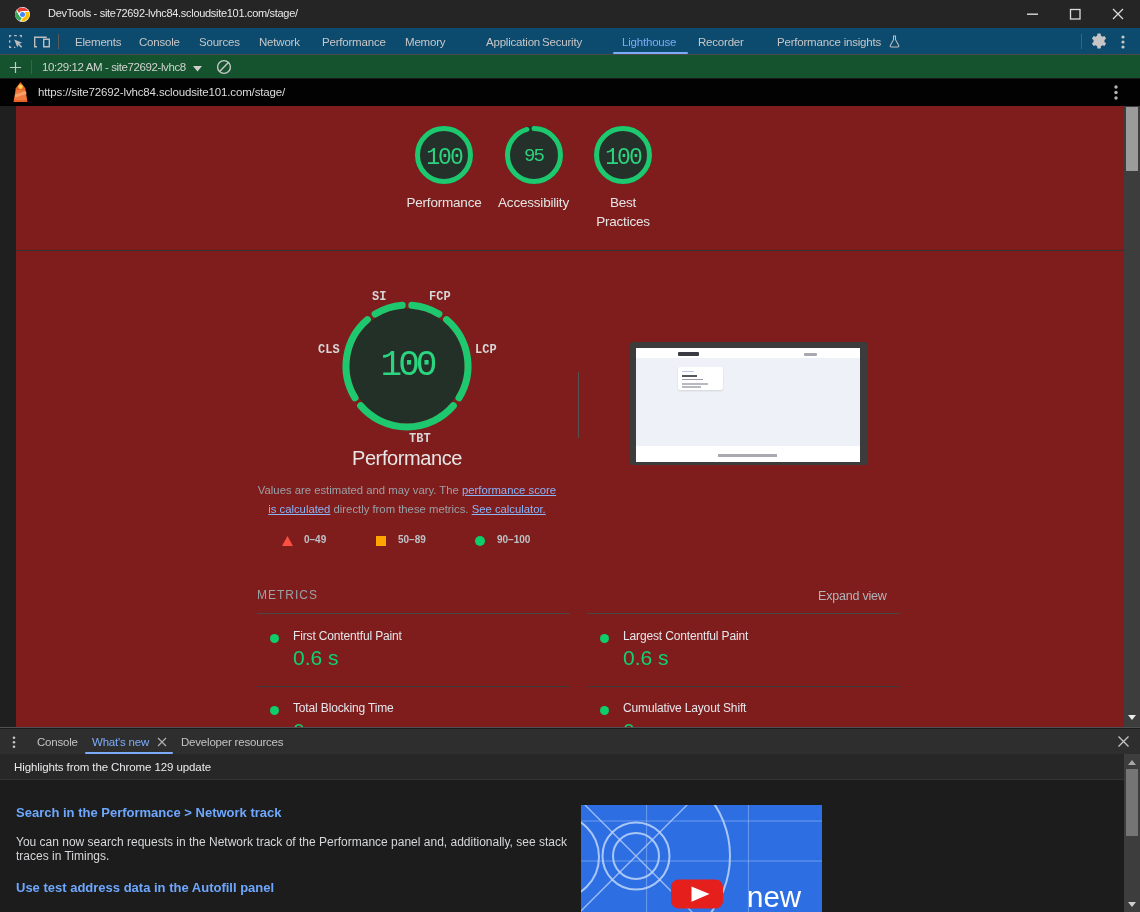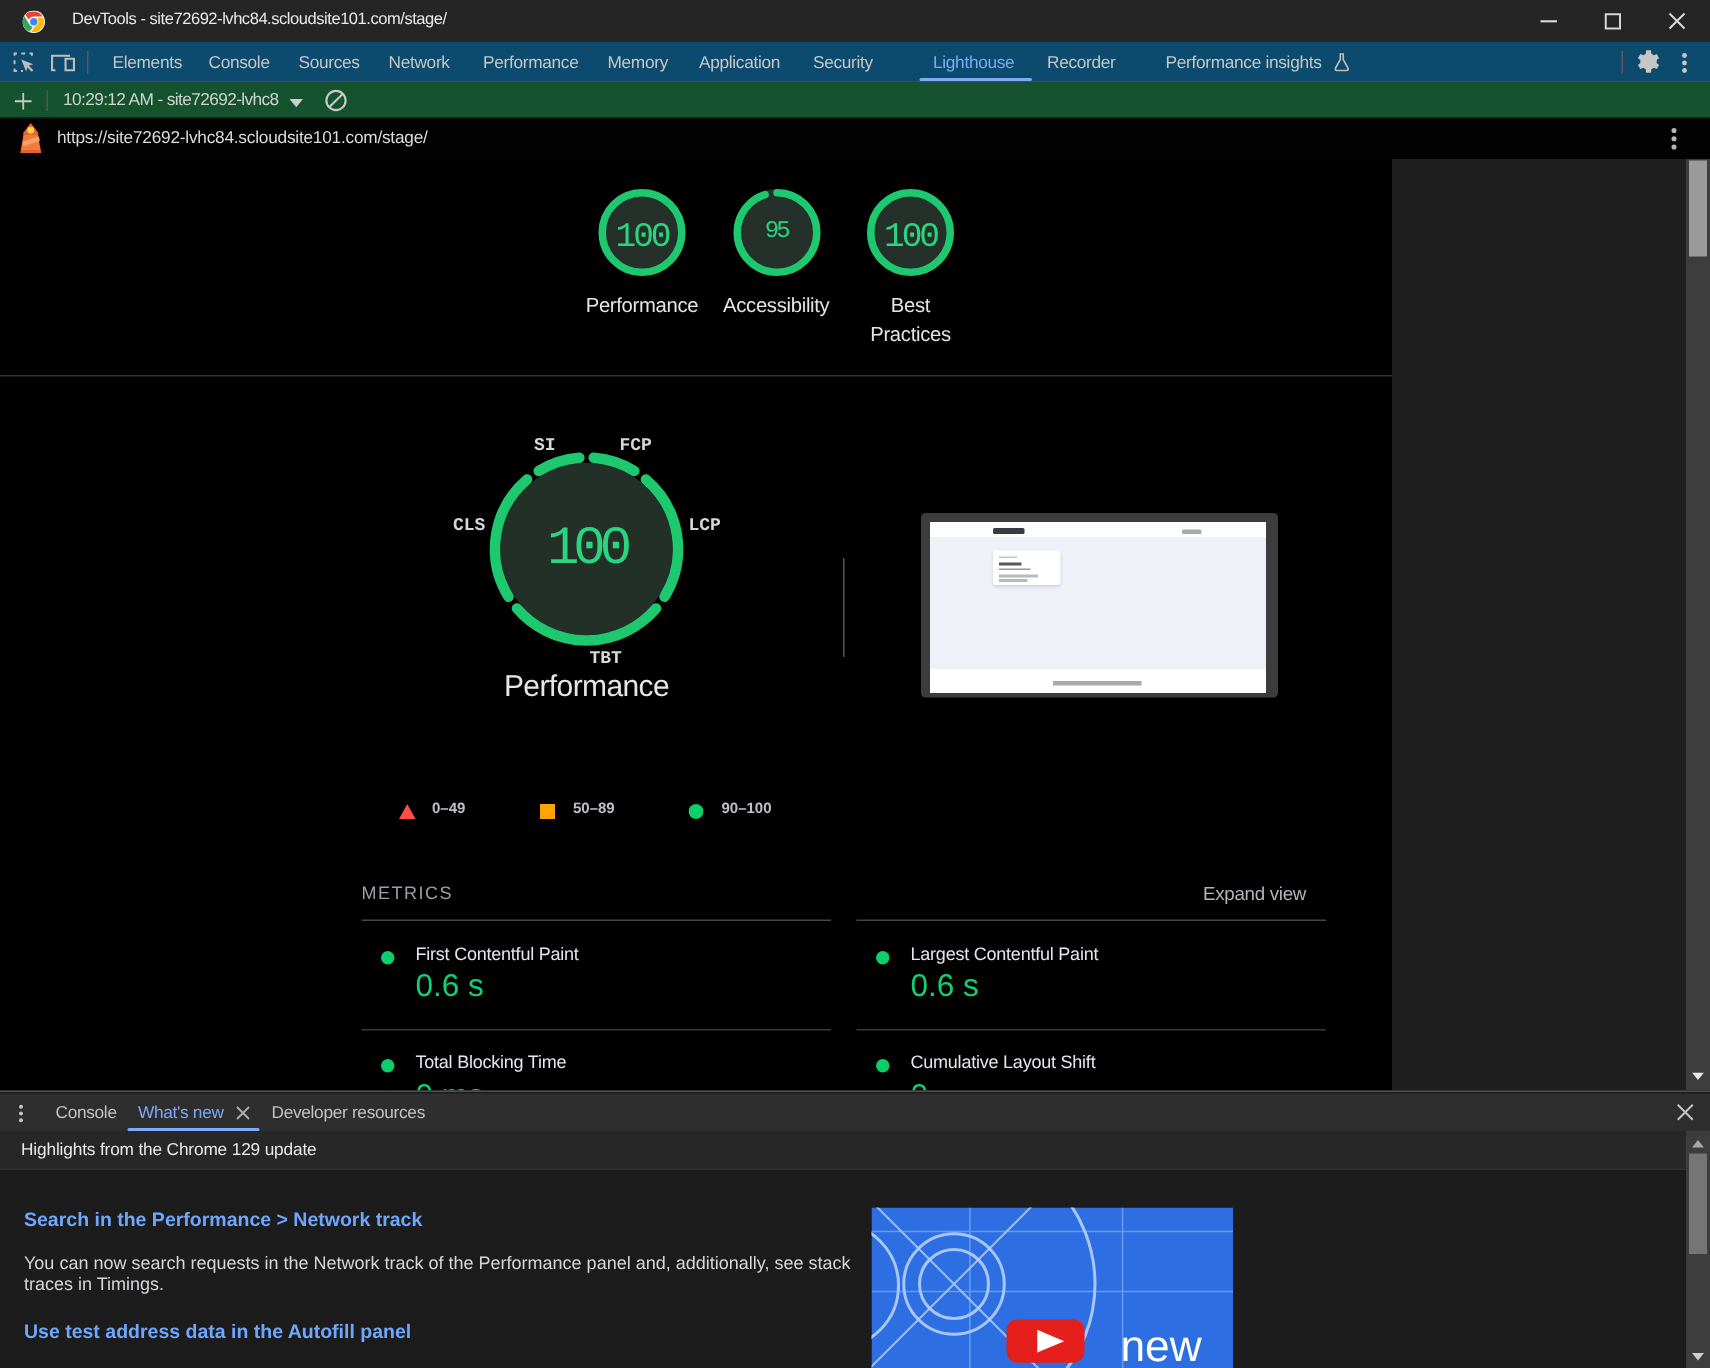--- a/index.html
+++ b/index.html
@@ -12,21 +12,21 @@
 
 #tabbar { left:0; top:28px; width:1140px; height:27px; background:#0c4a6e; border-bottom:1px solid #4a4a4a; }
 .dtab { position:absolute; top:8px; font-size:11.5px; letter-spacing:-0.2px; color:#c7c7c7; white-space:nowrap; }
 #lh-underline { position:absolute; left:613px; top:24px; width:75px; height:2px; background:#7cacf8; border-radius:2px;}
 
 #lhbar { left:0; top:55px; width:1140px; height:24px; background:#14532d; border-bottom:1px solid #1a1a1a;}
 
 #urlbar { left:0; top:79px; width:1140px; height:27px; background:#020202; }
 #urlbar .url { position:absolute; left:38px; top:7px; font-size:11.5px; letter-spacing:-0.15px; color:#dcdcdc; }
 
-#main { left:0; top:106px; width:928px; height:621px; background:#000000; overflow:hidden; }
+#main { left:16px; top:106px; width:1124px; height:621px; background:#7f1d1d; overflow:hidden; }
 .gaugewrap { position:absolute; width:90px; text-align:center; }
 .glabel { font-size:13.5px; letter-spacing:-0.2px; color:#e4e4e4; line-height:19px; margin-top:2px; }
 .gnum { position:absolute; width:100%; text-align:center; font-family:"Liberation Mono",monospace; color:#2bd47f; letter-spacing:-2px; }
 
 .mcol { position:absolute; border-top:1px solid #474747; }
 .mdot { position:absolute; left:13px; top:18px; width:9px; height:9px; border-radius:50%; background:#0cce6b; }
 .mname { font-size:12px; letter-spacing:-0.15px; color:#e4e6eb; }
 .mval { font-size:21px; color:#0fd171; font-family:"Liberation Sans",sans-serif;}
 .mdivider { position:absolute; left:0; width:100%; border-top:1px solid #3a3a3a; }
 
@@ -74,21 +74,21 @@
   <svg class="abs" style="left:33px;top:6px" width="18" height="16" viewBox="0 0 18 16" fill="none" stroke="#bdbdbd" stroke-width="1.4">
     <path d="M4 12.8H1.7V3.2h12M16.3 5.2v7.6h-5.6V5.2z"></path>
   </svg>
   <div class="abs" style="left:58px;top:6px;width:1px;height:15px;background:#5a5a5a"></div>
   <span class="dtab" style="left:75px">Elements</span>
   <span class="dtab" style="left:139px">Console</span>
   <span class="dtab" style="left:199px">Sources</span>
   <span class="dtab" style="left:259px">Network</span>
   <span class="dtab" style="left:322px">Performance</span>
   <span class="dtab" style="left:405px">Memory</span>
-  <span class="dtab" style="left:466px">Application</span>
+  <span class="dtab" style="left:486px">Application</span>
   <span class="dtab" style="left:542px">Security</span>
   <span class="dtab" style="left:622px;color:#7cacf8">Lighthouse</span>
   <span class="dtab" style="left:698px">Recorder</span>
   <span class="dtab" style="left:777px">Performance insights</span>
   <svg class="abs" style="left:888px;top:7px" width="13" height="13" viewBox="0 0 13 13" fill="none" stroke="#bdbdbd" stroke-width="1.1">
     <path d="M5 1h3M5.5 1.5v3.2L2.3 10.5a1 1 0 0 0 .9 1.5h6.6a1 1 0 0 0 .9-1.5L7.5 4.7V1.5"></path>
   </svg>
   <div id="lh-underline"></div>
   <div class="abs" style="left:1081px;top:6px;width:1px;height:15px;background:#5a5a5a"></div>
   <svg class="abs" style="left:1088px;top:3px" width="20" height="20" viewBox="0 0 24 24" fill="#c6c6c6">
@@ -139,21 +139,21 @@
       <circle cx="32" cy="32" r="26.5" fill="none" stroke="#1ec86f" stroke-width="5"></circle>
     </svg>
     <div class="gnum" style="top:22px;font-size:23px;">100</div>
     <div class="glabel">Performance</div>
   </div>
   <div class="gaugewrap" style="left:472.5px;top:17px">
     <svg width="64" height="64" viewBox="0 0 64 64">
       <circle cx="32" cy="32" r="29" fill="#243029"></circle>
       <circle cx="32" cy="32" r="26.5" fill="none" stroke="#1ec86f" stroke-width="5" stroke-dasharray="158.2 8.3" stroke-linecap="round" transform="rotate(-90 32 32)"></circle>
     </svg>
-    <div class="gnum" style="top:22px;font-size:16px;">95</div>
+    <div class="gnum" style="top:22px;font-size:19px;">95</div>
     <div class="glabel">Accessibility</div>
   </div>
   <div class="gaugewrap" style="left:562px;top:17px">
     <svg width="64" height="64" viewBox="0 0 64 64">
       <circle cx="32" cy="32" r="29" fill="#243029"></circle>
       <circle cx="32" cy="32" r="26.5" fill="none" stroke="#1ec86f" stroke-width="5"></circle>
     </svg>
     <div class="gnum" style="top:22px;font-size:23px;">100</div>
     <div class="glabel">Best<br>Practices</div>
   </div>
@@ -169,20 +169,23 @@
     <path d="M38.13 17.99 A61 61 0 0 1 65.21 9.19"></path>
   </svg>
   <div class="abs" style="left:341px;top:239px;width:100px;text-align:center;font-family:'Liberation Mono',monospace;font-size:36px;letter-spacing:-4px;color:#2bd47f">100</div>
   <div class="abs gmetlab" style="left:413px;top:184px">FCP</div>
   <div class="abs gmetlab" style="left:459px;top:237px">LCP</div>
   <div class="abs gmetlab" style="left:393px;top:326px">TBT</div>
   <div class="abs gmetlab" style="left:302px;top:237px">CLS</div>
   <div class="abs gmetlab" style="left:356px;top:184px">SI</div>
   <div class="abs" style="left:291px;top:341px;width:200px;text-align:center;font-size:20px;letter-spacing:-0.4px;color:#e6e6e6">Performance</div>
 
+  <div class="abs" style="left:241px;top:375px;width:300px;text-align:center;font-size:11.3px;line-height:18.7px;color:#9aa0a6;white-space:nowrap">
+    Values are estimated and may vary. The <a class="lnk">performance score</a><br><a class="lnk">is calculated</a> directly from these metrics. <a class="lnk">See calculator.</a>
+  </div>
 
   <svg class="abs" style="left:266px;top:430px" width="11" height="10">
       <path d="M5.5 0L11 10H0z" fill="#ff4e42"></path>
     </svg>
   <span class="abs legtxt" style="left:288px;top:428px">0–49</span>
   <svg class="abs" style="left:360px;top:430px" width="10" height="10">
       <rect width="10" height="10" fill="#ffa400"></rect>
     </svg>
   <span class="abs legtxt" style="left:382px;top:428px">50–89</span>
   <svg class="abs" style="left:459px;top:430px" width="10" height="10">

